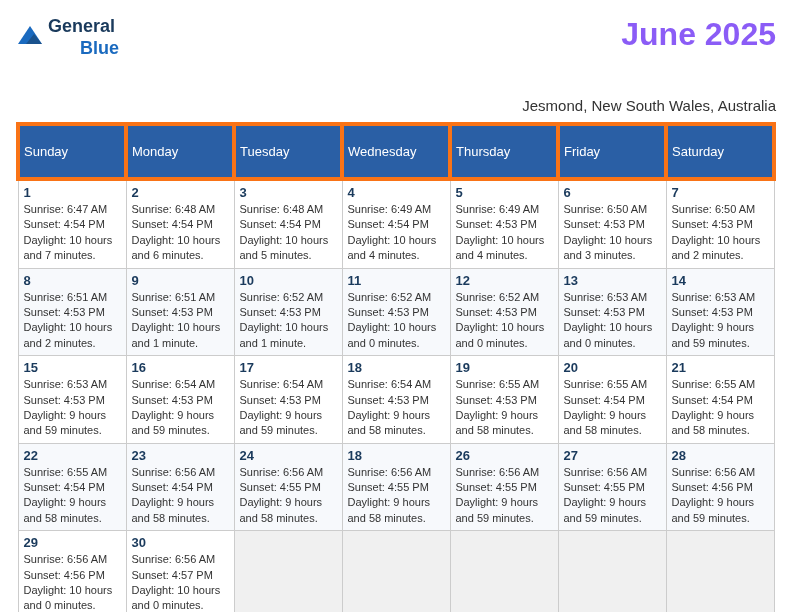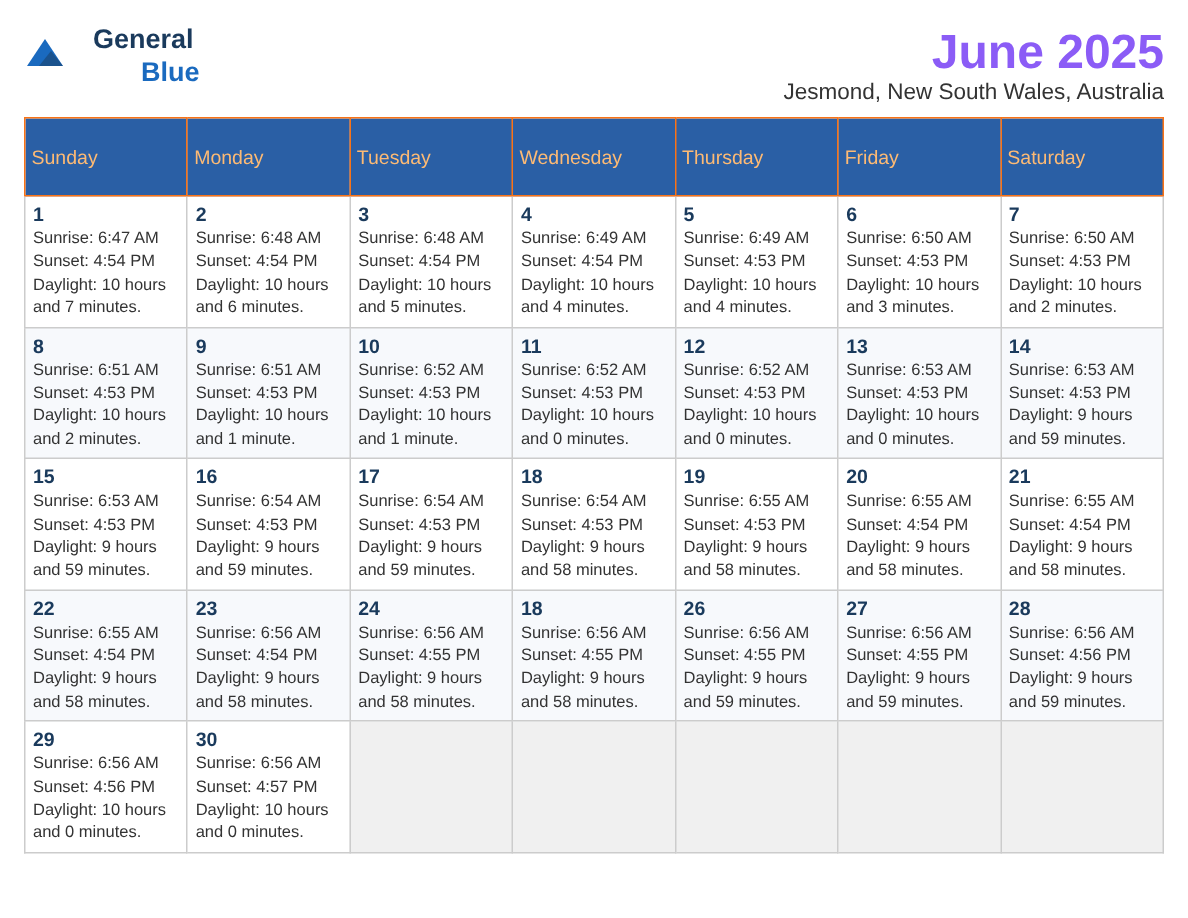--- a/index.html
+++ b/index.html
@@ -12,21 +12,20 @@
     }
     .header-area {
       display: flex;
       justify-content: space-between;
       align-items: flex-start;
       margin-bottom: 8px;
     }
     .logo-area {
       display: flex;
       align-items: center;
-      gap: 14px;
     }
     .logo-text {
       font-size: 18px;
       font-weight: bold;
       color: #1a3a5c;
       line-height: 1.2;
     }
     .logo-text .blue { color: #1a6abf; margin-left: 32px; }
     .logo-icon {
       width: 28px;
@@ -37,34 +36,35 @@
       text-align: right;
     }
     .month-title {
       font-size: 32px;
       font-weight: bold;
       color: #8b5cf6;
     }
     .location-title {
       font-size: 15px;
       color: #333;
+      margin-top: 44px;
     }
     .calendar-table {
       width: 100%;
       border-collapse: collapse;
       font-size: 11px;
     }
     .calendar-table th {
       background: #2a5fa5;
-      color: #fdba74;
+      color: #ffffff;
       padding: 18px 4px;
       text-align: left;
       font-size: 13px;
       font-weight: normal;
-      border: 1px solid #f97316;
+      border: 4px solid #f97316;
     }
     .calendar-table td {
       border: 1px solid #ccc;
       padding: 4px 5px;
       vertical-align: top;
       width: calc(100% / 7);
       height: 78px;
     }
     .calendar-table td.empty {
       background: #f0f0f0;

